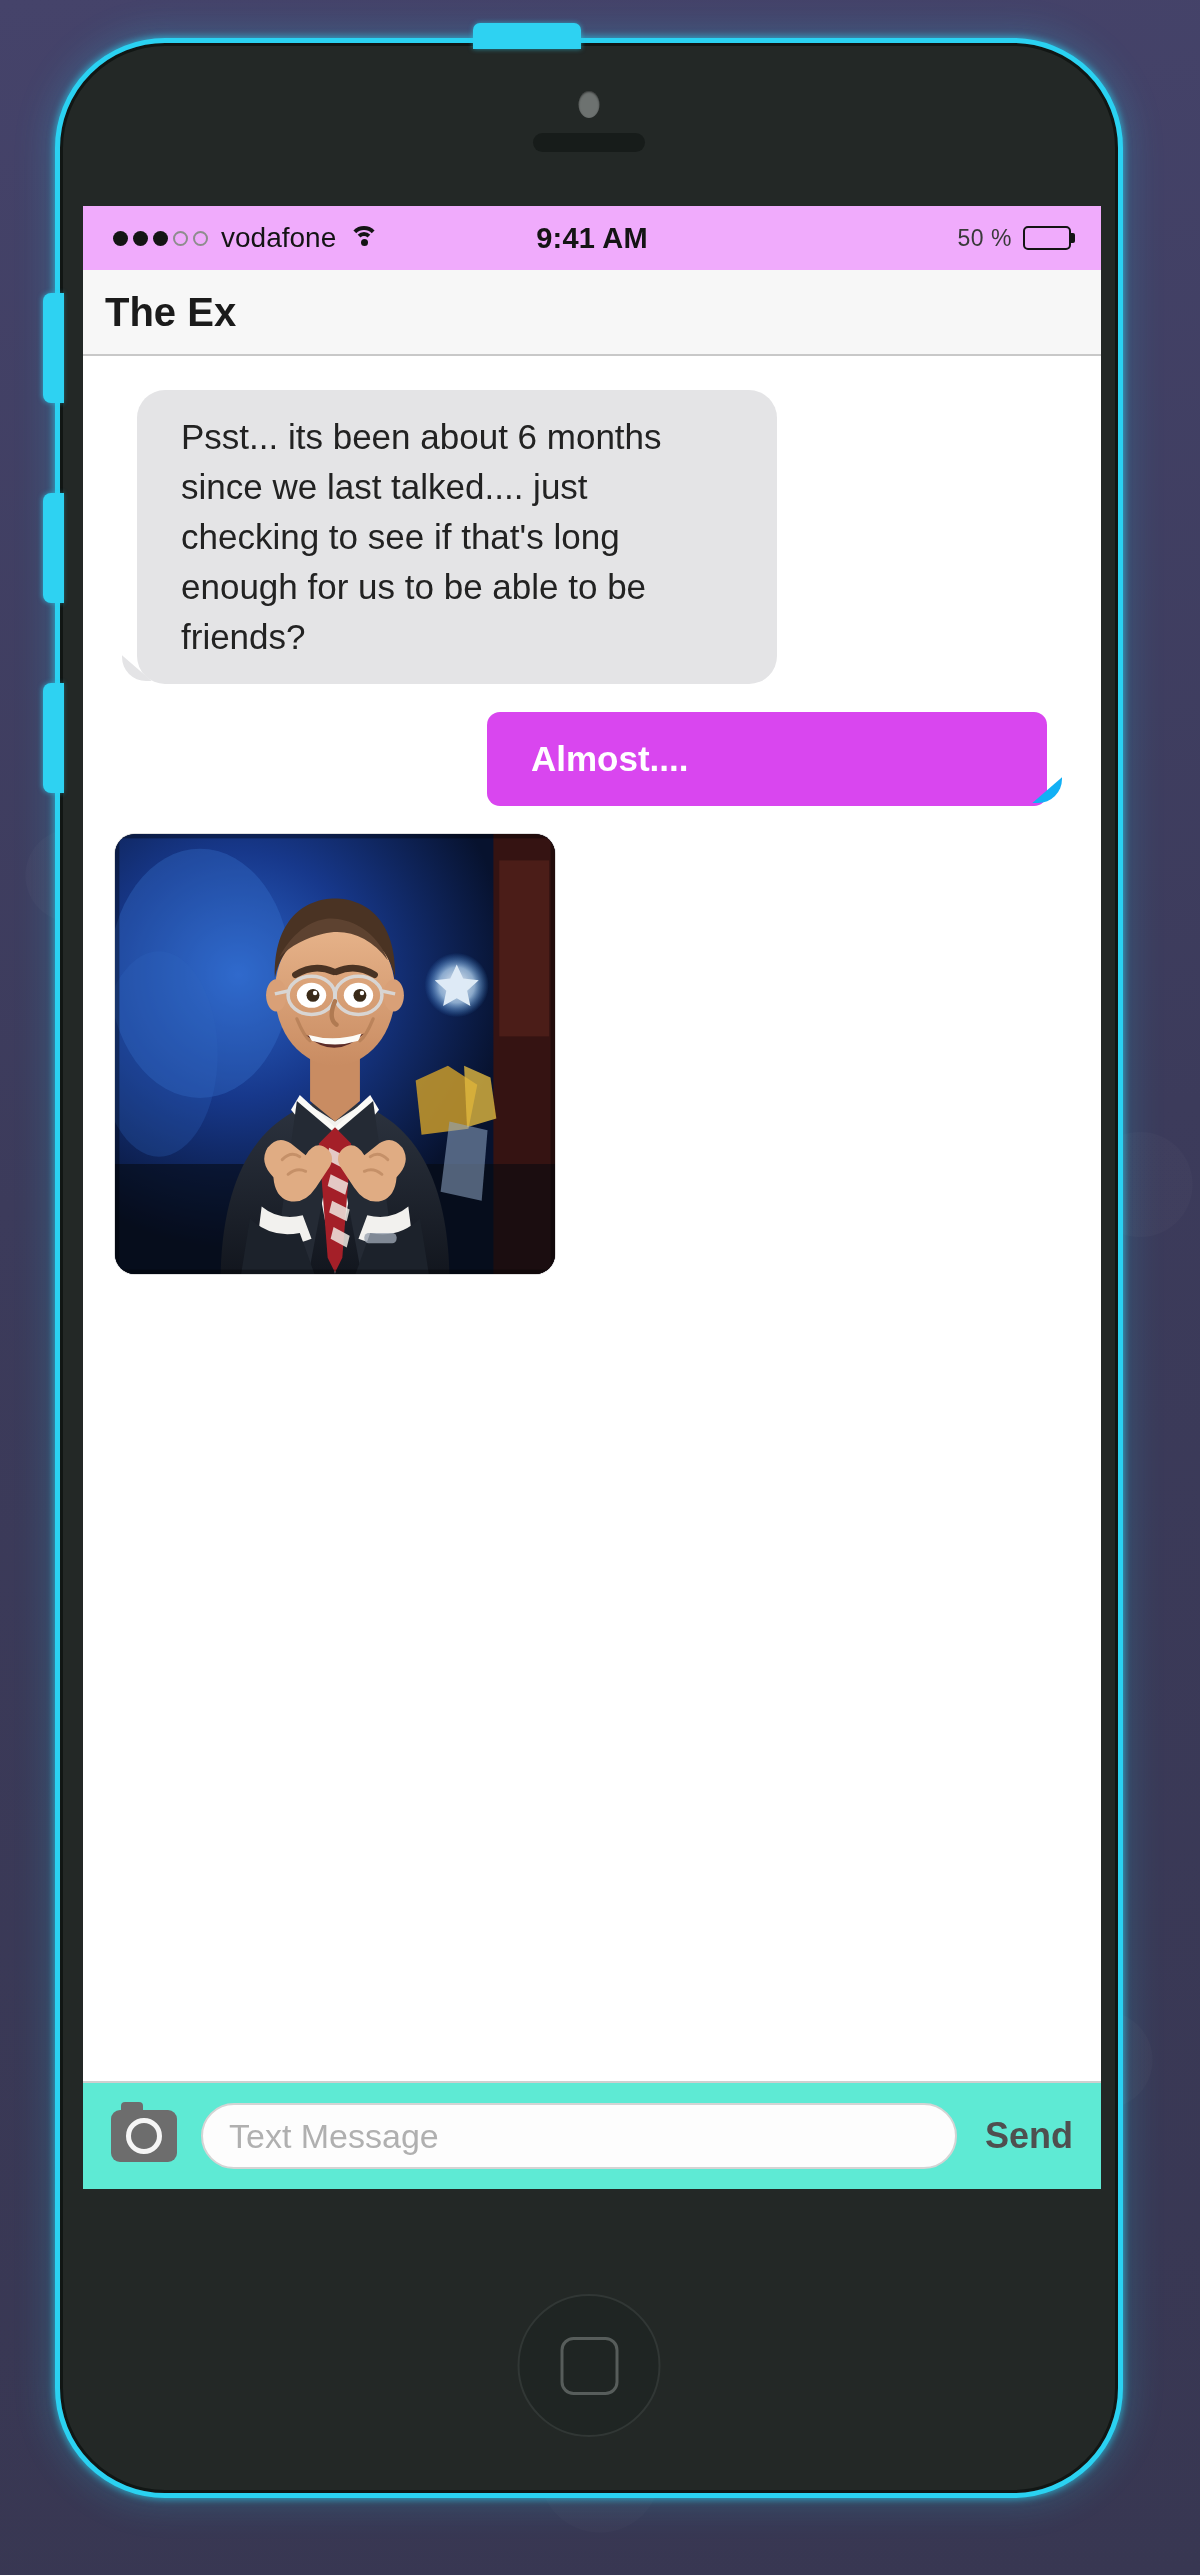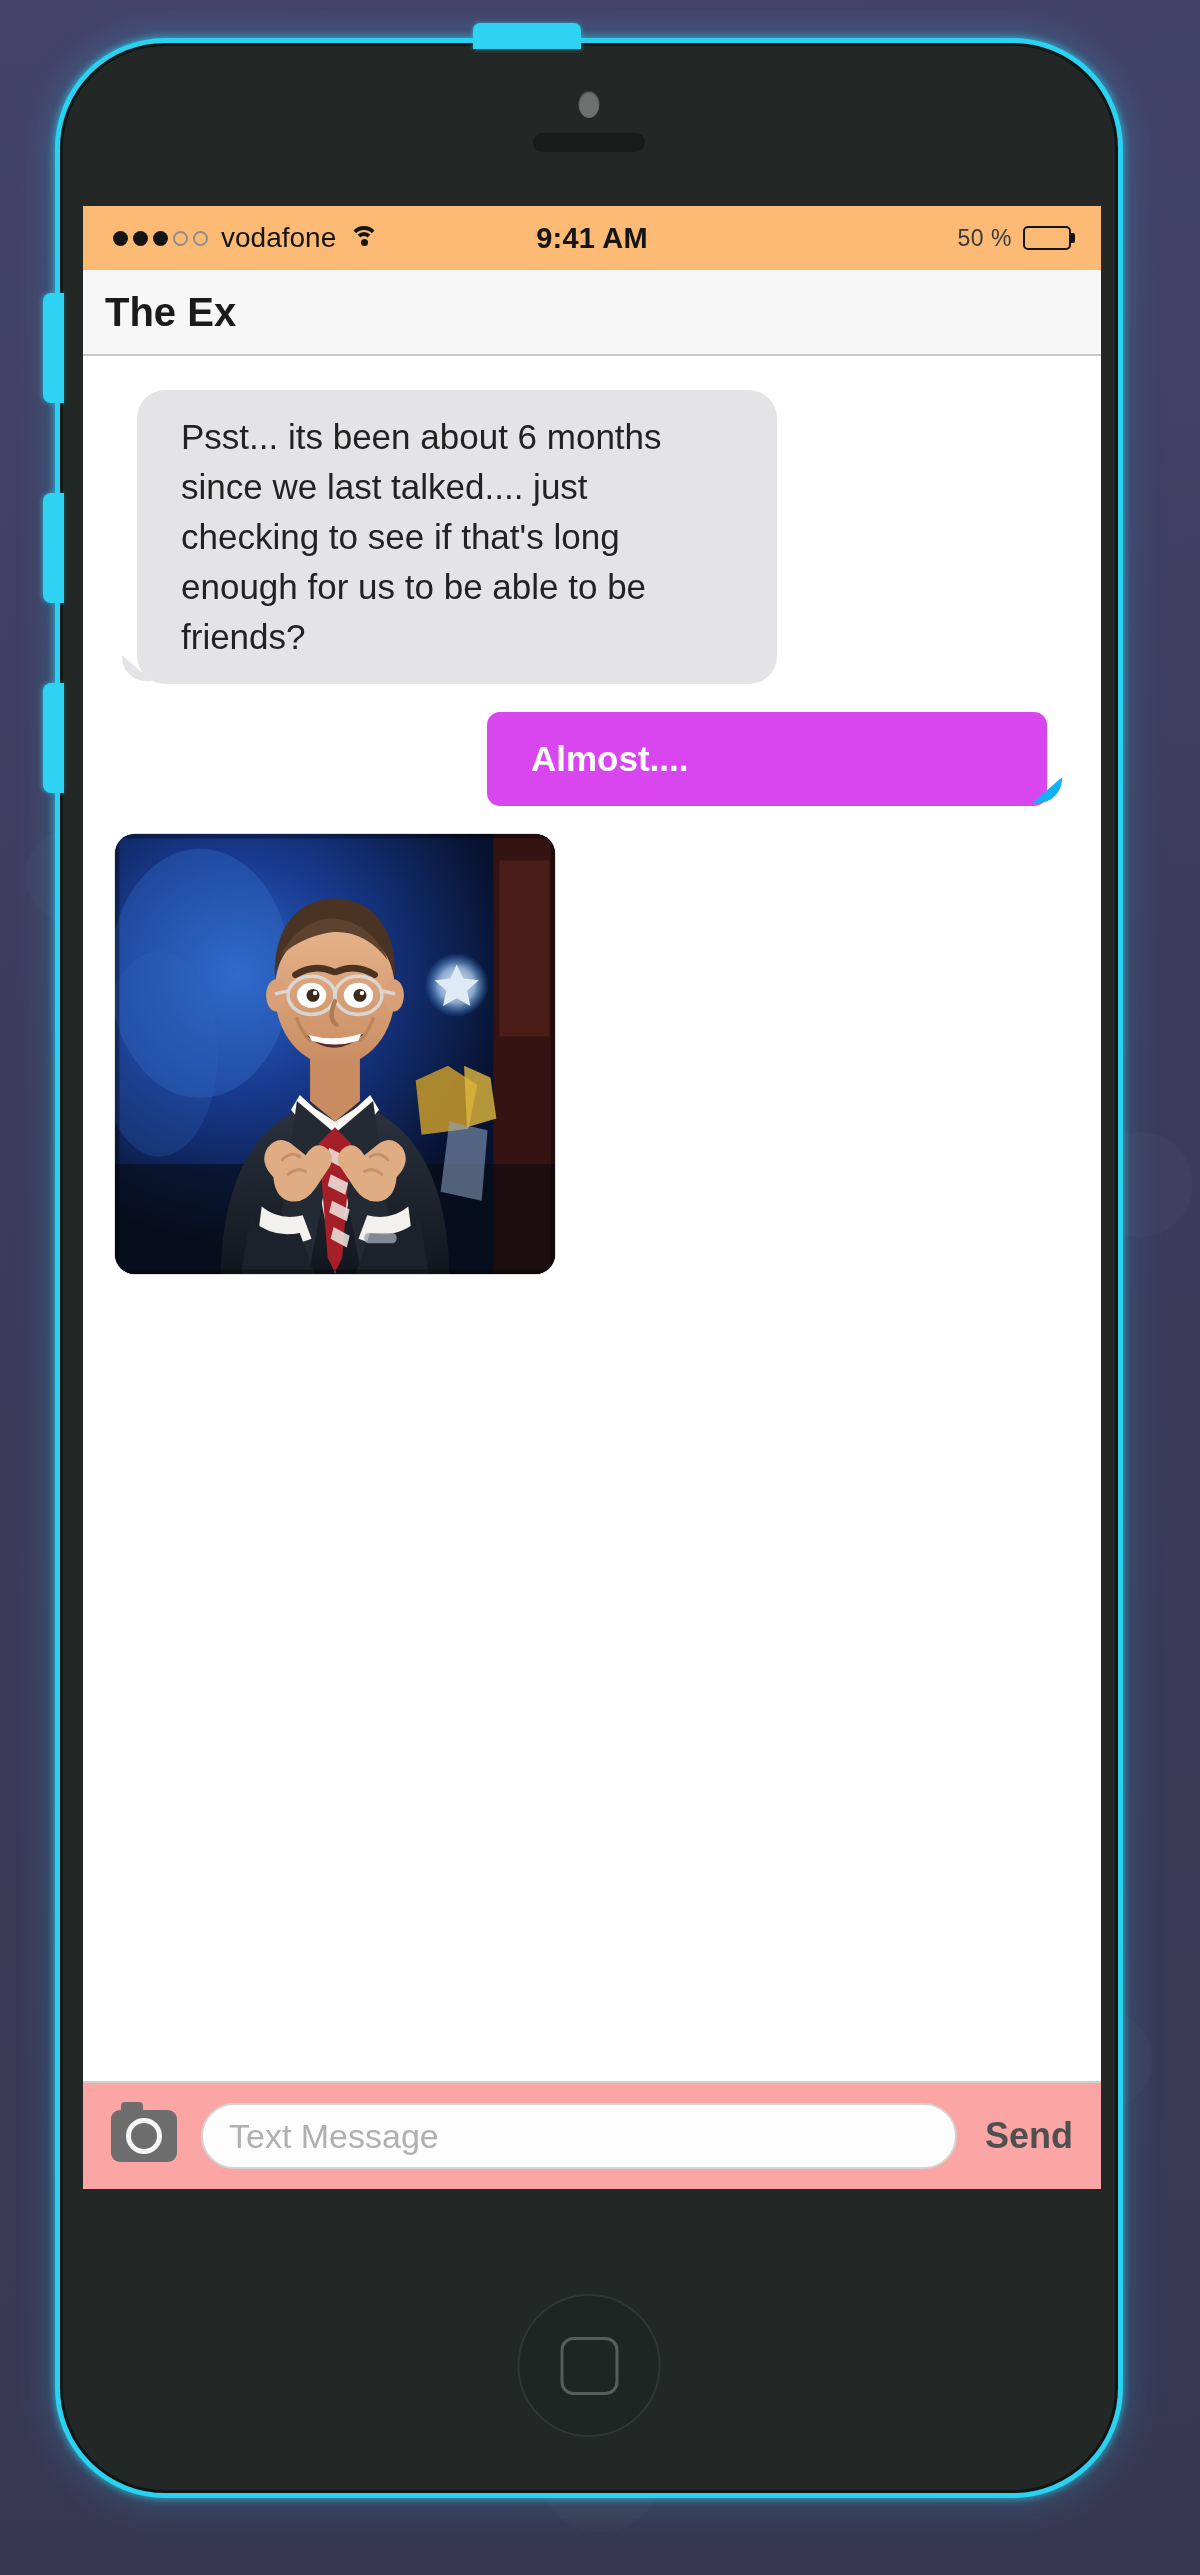--- a/index.html
+++ b/index.html
@@ -118,21 +118,21 @@
     height: 1983px;
     background: #ffffff;
     overflow: hidden;
     display: flex;
     flex-direction: column;
   }
 
   
   #status-bar {
     height: 64px;
-    background: #fdba74;
+    background: #f0abfc;
     display: flex;
     align-items: center;
     padding: 0 30px;
     font-size: 28px;
     color: #141414;
     flex: 0 0 auto;
     justify-content: space-between;
   }
   #status-left  { display: flex; align-items: center; gap: 13px; flex: 1 1 0; }
   #status-center{ flex: 0 0 auto; font-weight: bold; letter-spacing: .2px; font-size: 29px;}
@@ -286,21 +286,21 @@
     position: relative;
     background: #070b16;
     box-shadow: 0 0 0 1px rgba(0,0,0,.12);
   }
   #attachment-image svg { display: block; width: 100%; height: 100%; }
 
   
   #input-bar {
     flex: 0 0 auto;
     height: 108px;
-    background: #fca5a5;
+    background: #5eead4;
     border-top: 2px solid #cfcfcf;
     display: flex;
     align-items: center;
     gap: 24px;
     padding: 0 28px;
   }
   #camera-button {
     width: 66px; height: 52px;
     background: #6d6d6d;
     border-radius: 9px;

